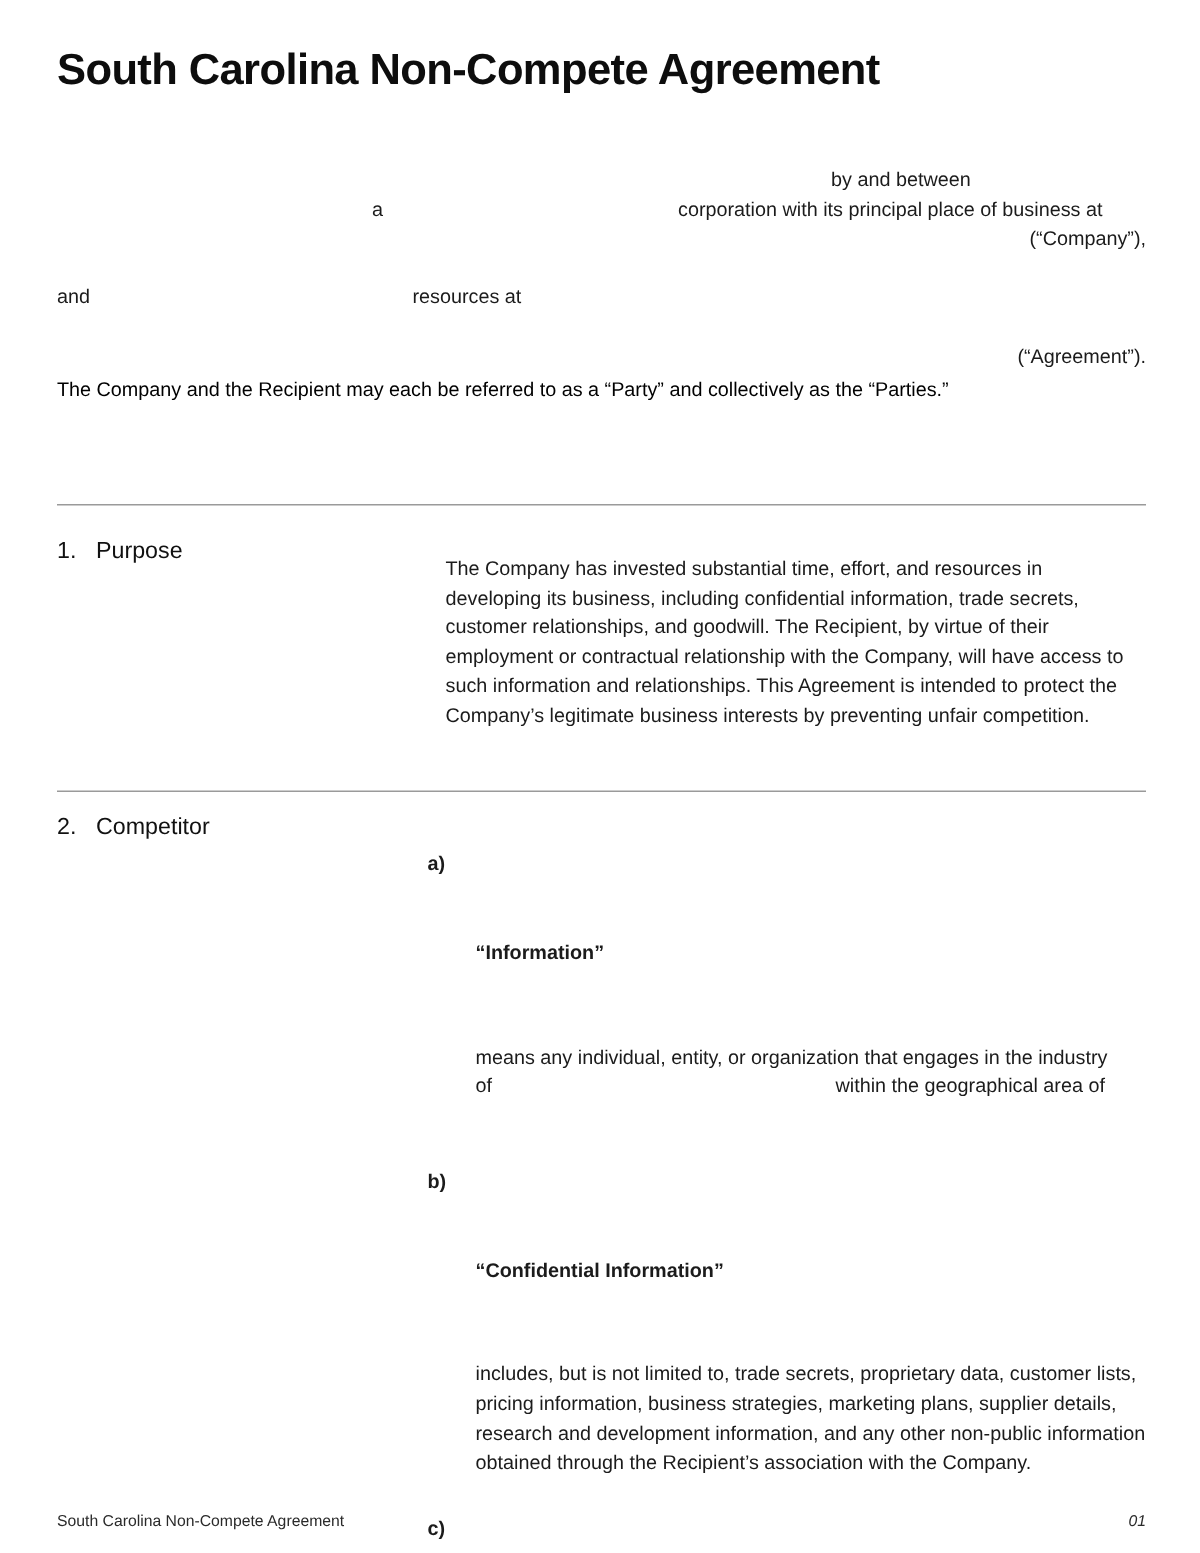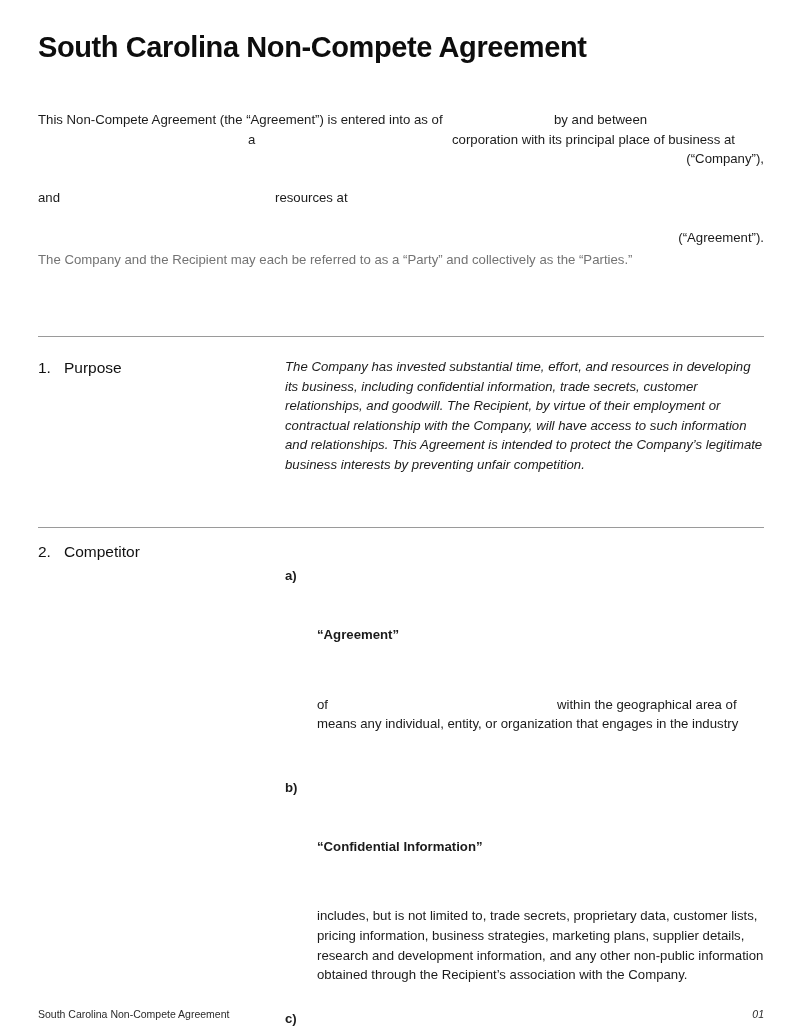--- a/index.html
+++ b/index.html
@@ -58,21 +58,21 @@
 
   .intro-spacer { height: 19.6px; }
 
   .parties-line {
     position: absolute;
     left: 38px;
     top: 250px;
     width: 726px;
     font-size: 13.2px;
     line-height: 19.6px;
-    color: #737373;
+    color: #000000;
     white-space: pre;
   }
 
   
   .rule {
     position: absolute;
     left: 38px;
     width: 726px;
     height: 1px;
     background: #9a9a9a;
@@ -100,22 +100,21 @@
   .sec-body {
     position: absolute;
     left: 247px;
     top: 0;
     width: 479px;
     font-size: 13.2px;
     line-height: 19.6px;
     color: #1b1b1b;
   }
   .sec-body p {
-    margin: 0;
-    font-style: italic;
+    margin: 12px;
   }
 
   
   .def-item {
     position: relative;
     margin-top: 24px;
   }
   .def-term {
     position: relative;
     font-weight: 700;
@@ -173,21 +172,20 @@
 </head>
 <body>
 
 <div class="page">
 
   <div class="doc-title">South Carolina Non-Compete Agreement</div>
 
   <div class="intro">
 
     <div class="intro-line">
-      <span class="seg" style="left:0;">This Non-Compete Agreement (the “Agreement”) is entered into as of</span>
       <span class="seg" style="left:516px;">by and between</span>
     </div>
 
     <div class="intro-line">
       <span class="seg" style="left:210px;">a</span>
       <span class="seg" style="left:414px;">corporation with its principal place of business at</span>
     </div>
 
     <div class="intro-line">
       <span class="seg right">(“Company”),</span>
@@ -222,30 +220,30 @@
   <div class="rule" style="top:527px;"></div>
 
   <div class="section" style="top:541px;">
     <div class="sec-head"><span class="sec-num">2.</span><span>Competitor</span></div>
 
     <div class="sec-body">
 
       <div class="def-item" style="margin-top:25px;">
         <div class="def-term">
           <span class="def-marker">a)</span>
-          <span class="def-term-text">“Agreement”</span>
+          <span class="def-term-text">“Information”</span>
         </div>
         <div class="def-desc">
+          <div class="fill-line">
+            <span class="seg" style="left:0;">means any individual, entity, or organization that engages in the industry</span>
+          </div>
           <div class="fill-line">
             <span class="seg" style="left:0;">of</span>
             <span class="seg" style="left:240px;">within the geographical area of</span>
           </div>
-          <div class="fill-line">
-            <span class="seg" style="left:0;">means any individual, entity, or organization that engages in the industry</span>
-          </div>
         </div>
       </div>
 
       <div class="def-item" style="margin-top:44px;">
         <div class="def-term">
           <span class="def-marker">b)</span>
           <span class="def-term-text">“Confidential Information”</span>
         </div>
         <div class="def-desc">includes, but is not limited to, trade secrets, proprietary data, customer lists, pricing information, business strategies, marketing plans, supplier details, research and development information, and any other non-public information obtained through the Recipient’s association with the Company.</div>
       </div>

